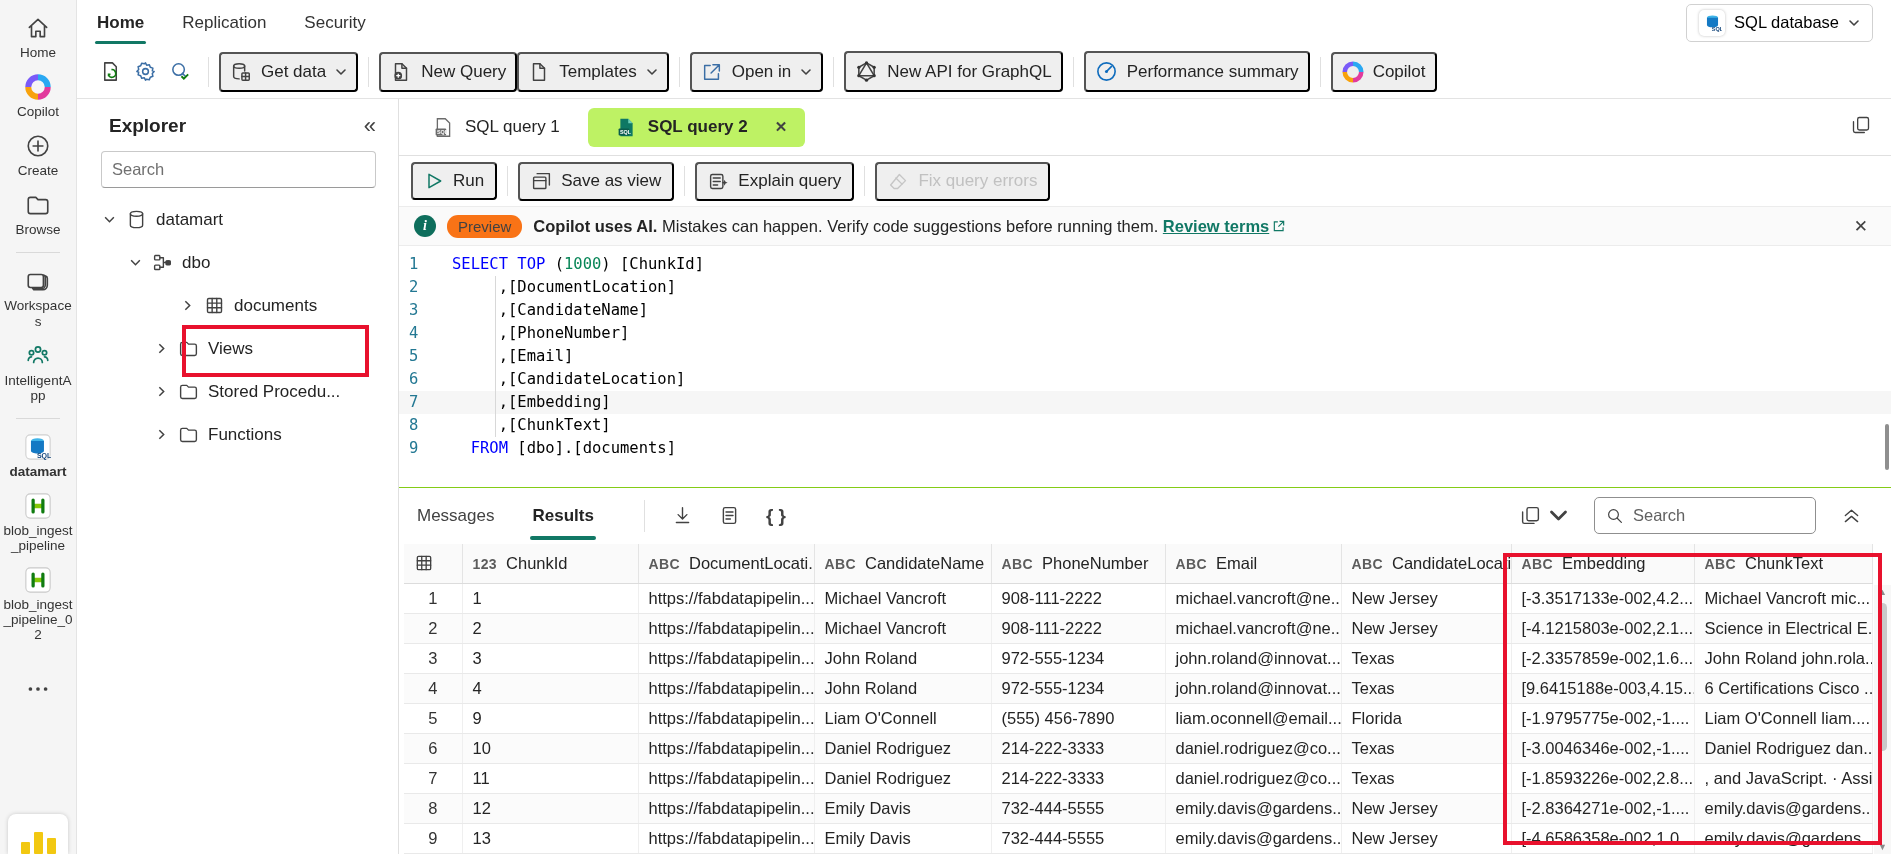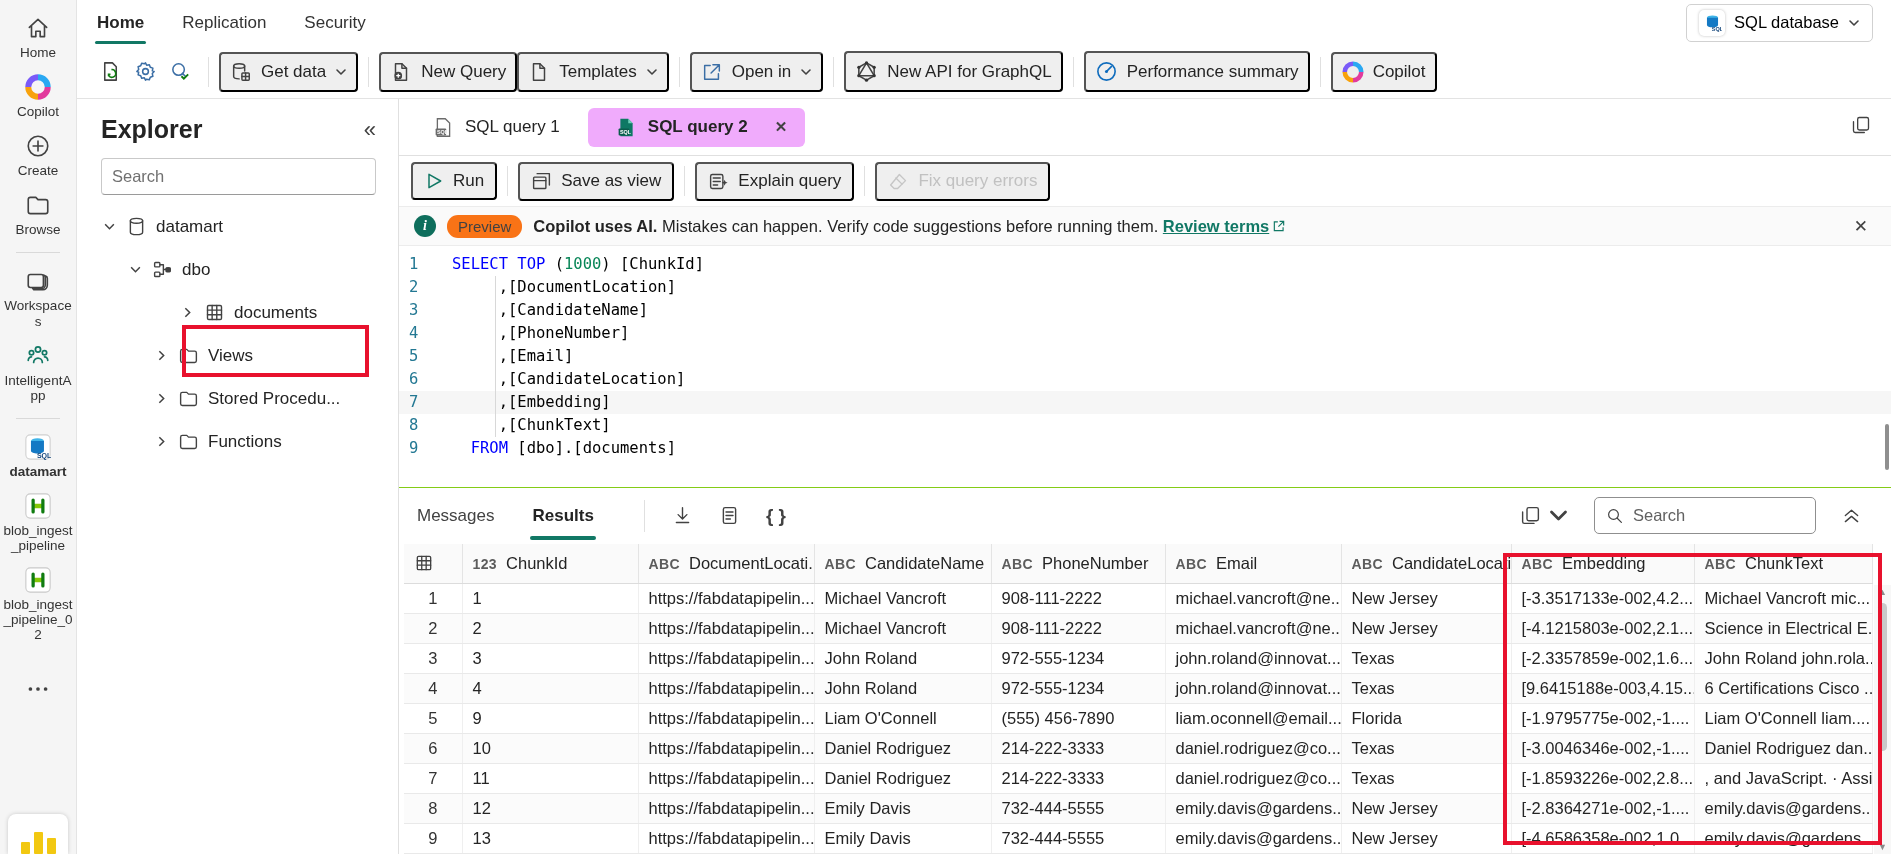--- a/index.html
+++ b/index.html
@@ -37,35 +37,35 @@
   .ricon{display:flex;align-items:center;justify-content:center;padding:7px 6px;cursor:pointer;}
   .rsep{width:1px;height:30px;background:#e0e0e0;margin:0 10px;flex-shrink:0;}
   .chev{width:12px;height:12px;}
   .chev path,.oln{stroke:#424242;fill:none;stroke-width:1.6;stroke-linecap:round;stroke-linejoin:round;}
 
   .workspace{flex:1;display:flex;min-height:0;}
 
   
   .explorer{width:322px;border-right:1px solid var(--bd);flex-shrink:0;display:flex;flex-direction:column;padding-top:16px;}
   .exp-head{display:flex;align-items:center;justify-content:space-between;padding:0 22px 4px 24px;}
-  .exp-title{font-size:25px;font-weight:700;}
+  .exp-title{font-size:19px;font-weight:700;margin-left:8px;}
   .collapse{font-size:22px;color:#424242;cursor:pointer;line-height:1;}
   .exp-search{margin:10px 22px 6px 24px;height:37px;border:1px solid #c9c9c9;border-bottom-color:#9a9a9a;border-radius:4px;padding:0 10px;font-size:16.5px;font-family:"Liberation Sans",sans-serif;color:#242424;}
   .exp-search::placeholder{color:#707070;}
   .tree{padding-top:4px;}
   .tree-row{height:43px;display:flex;align-items:center;gap:9px;font-size:17px;cursor:pointer;}
   .tchev{width:16px;display:flex;justify-content:center;flex-shrink:0;}
   .tchev svg{width:13px;height:13px;}
   .ticon svg{width:21px;height:21px;}
 
   
   .editor{flex:1;display:flex;flex-direction:column;min-width:0;}
   .tabstrip{height:57px;border-bottom:1px solid var(--bd);display:flex;align-items:center;padding:0 16px;gap:10px;position:relative;}
   .qtab{display:flex;align-items:center;gap:11px;font-size:17px;padding:9px 18px;border-radius:6px;cursor:pointer;color:#242424;}
-  .qtab.active{background:#f0abfc;font-weight:600;padding-left:28px;}
+  .qtab.active{background:#bef264;font-weight:600;padding-left:28px;}
   .qtab .close{margin-left:16px;font-size:15px;color:#424242;cursor:pointer;}
   .tab-copy{position:absolute;right:20px;top:16px;cursor:pointer;}
 
   .qtoolbar{height:50px;display:flex;align-items:center;padding:0 12px;}
   .qbtn{display:flex;align-items:center;gap:9px;font-size:17px;padding:7px 11px;border-radius:4px;cursor:pointer;color:#242424;}
   .qbtn.disabled{color:#c1c1c1;cursor:default;}
   .qbtn.disabled .oln{stroke:#c6c6c6;}
 
   .banner{height:40px;background:#fafafa;border-top:1px solid #ececec;border-bottom:1px solid #ececec;display:flex;align-items:center;gap:11px;padding:0 15px;font-size:16.5px;}
   .info-ic{width:22px;height:22px;border-radius:50%;background:#0e6e5c;color:#fff;font-weight:700;font-size:14px;display:flex;align-items:center;justify-content:center;font-family:"Liberation Serif",serif;font-style:italic;flex-shrink:0;}

